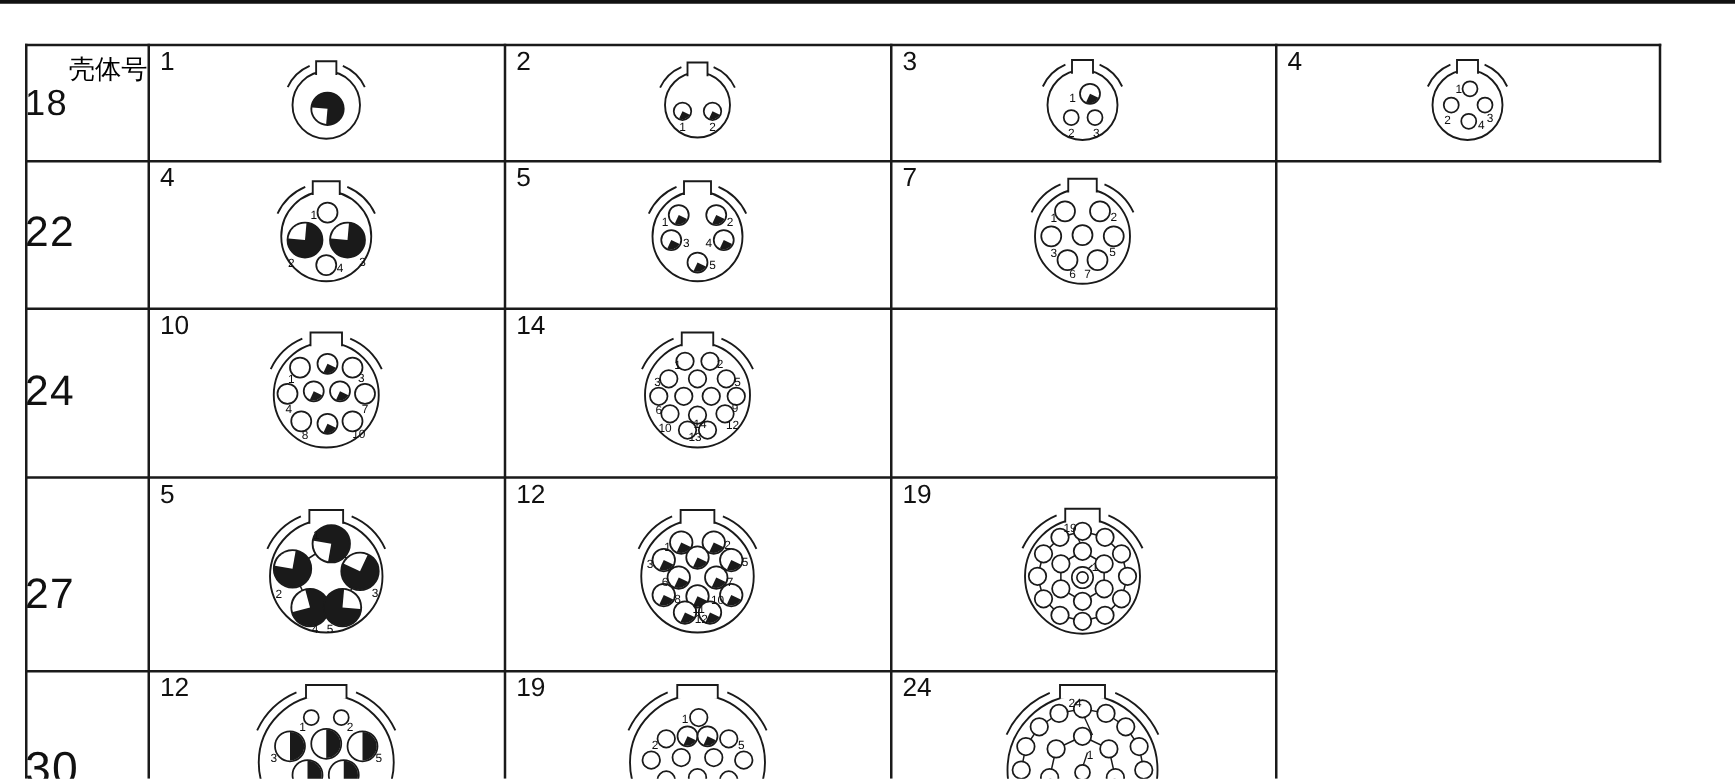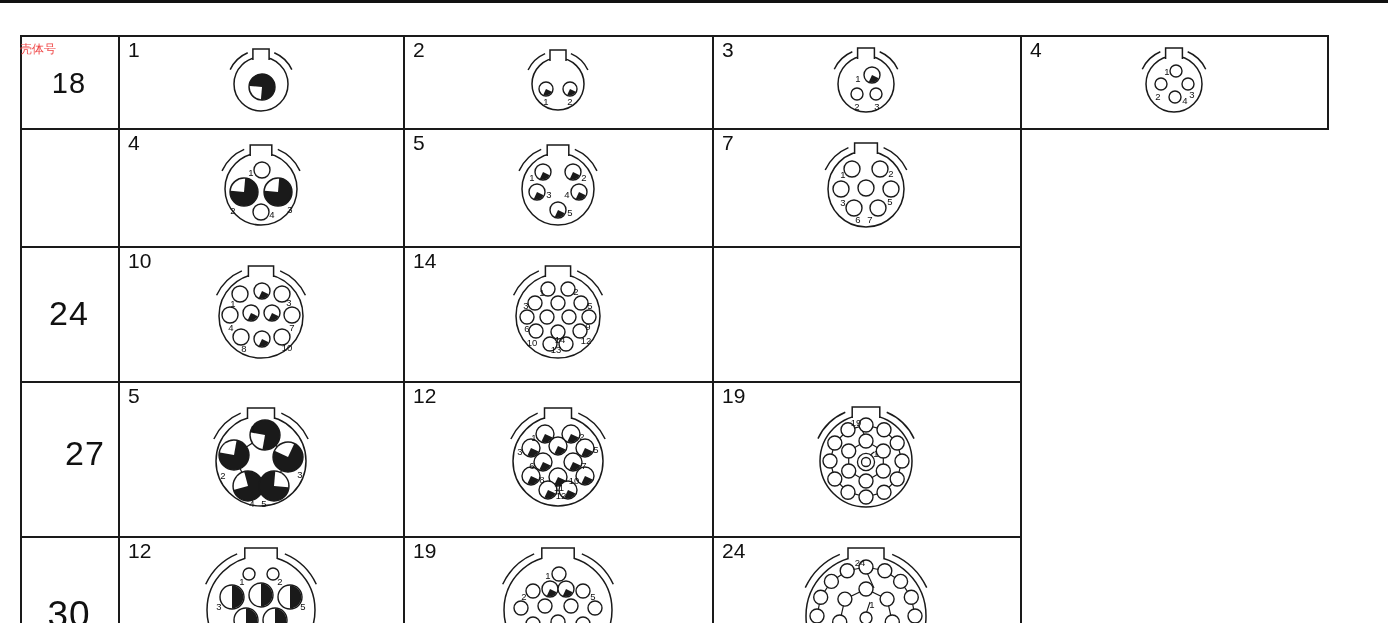--- a/index.html
+++ b/index.html
@@ -7,26 +7,26 @@
     width:1388px;height:623px;overflow:hidden;background:#ffffff;
     font-family:"Liberation Sans", sans-serif;
     position:relative;
   }
   .page{position:absolute;inset:0;background:#fff;}
   .top-strip{position:absolute;left:0;top:0;width:1388px;height:3px;background:#111;}
   .ptable{position:absolute;left:20px;top:35px;width:1368px;height:588px;}
   .gridline{position:absolute;background:#1a1a1a;}
   .cell{position:absolute;box-sizing:border-box;}
   .shell-label{
-    position:absolute;left:0;right:0;text-align:center;
+    position:absolute;left:0;right:0;
     color:#111;letter-spacing:1px;
   }
   .hdr-label{
-    position:absolute;left:0;right:0;top:6px;text-align:left;
-    font-size:12px;color:#ef4444;
+    position:absolute;left:0;right:0;top:6px;text-align:right;
+    font-size:21px;color:#000000;
   }
   .count-label{
     position:absolute;left:10px;top:3px;font-size:21px;color:#111;
   }
   .connector-wrap{position:absolute;left:50%;}
   svg{display:block;overflow:visible;}
   text{font-family:"Liberation Sans", sans-serif;}
 </style>
 </head>
 <body>
@@ -137,20 +137,23 @@
                 <circle cx="1" cy="13" r="6" fill="#fff" stroke-width="1.4"></circle>
               </g>
               <text x="-7" y="-12" font-size="9.5" fill="#111" stroke="none" text-anchor="middle" dominant-baseline="middle">1</text>
               <text x="-16" y="13" font-size="9.5" fill="#111" stroke="none" text-anchor="middle" dominant-baseline="middle">2</text>
               <text x="18" y="11" font-size="9.5" fill="#111" stroke="none" text-anchor="middle" dominant-baseline="middle">3</text>
               <text x="11" y="17" font-size="9.5" fill="#111" stroke="none" text-anchor="middle" dominant-baseline="middle">4</text>
             </g>
           </svg>
         </div>
       </div>
+      <div class="cell" style="left: 0px; top: 93px; width: 98px; height: 118px;">
+        <div class="shell-label" style="top: 39px; font-size: 34px;">22</div>
+      </div>
       <div class="cell" style="left: 98px; top: 93px; width: 285px; height: 118px; overflow: visible;">
         <div class="count-label">4</div>
         <div class="connector-wrap" style="top: 9px; transform: translateX(-50%);">
           <svg width="150" height="100" viewBox="-75 -52 150 100">
             <g stroke="#1a1a1a" fill="none" stroke-width="1.5">
               <path d="M-38.971234842575946,-18.172585254850077 A43,43 0 0 1 -16.801438525038765,-39.58170869845494"></path>
               <path d="M16.80143852503878,-39.58170869845493 A43,43 0 0 1 38.971234842575946,-18.172585254850077"></path>
               <circle cx="0" cy="0" r="36" fill="#fff"></circle>
               <path d="M-10.799999999999999,-33 L-10.799999999999999,-44 L10.799999999999999,-44 L10.799999999999999,-33" fill="#fff"></path>
               <g>
@@ -368,21 +371,21 @@
               <text x="30" y="11" font-size="9.5" fill="#111" stroke="none" text-anchor="middle" dominant-baseline="middle">9</text>
               <text x="-26" y="27" font-size="9.5" fill="#111" stroke="none" text-anchor="middle" dominant-baseline="middle">10</text>
               <text x="28" y="25" font-size="9.5" fill="#111" stroke="none" text-anchor="middle" dominant-baseline="middle">12</text>
               <text x="-2" y="34" font-size="9.5" fill="#111" stroke="none" text-anchor="middle" dominant-baseline="middle">13</text>
               <text x="2" y="24" font-size="9.5" fill="#111" stroke="none" text-anchor="middle" dominant-baseline="middle">14</text>
             </g>
           </svg>
         </div>
       </div>
       <div class="cell" style="left: 0px; top: 346px; width: 98px; height: 155px;">
-        <div class="shell-label" style="top: 53px; font-size: 34px; margin-left: 32px;">27</div>
+        <div class="shell-label" style="top: 75px; font-size: 34px;">27</div>
       </div>
       <div class="cell" style="left: 98px; top: 346px; width: 285px; height: 155px; overflow: visible;">
         <div class="count-label">5</div>
         <div class="connector-wrap" style="top: 18.5px; transform: translateX(-50%);">
           <svg width="150" height="118" viewBox="-75 -61 150 118">
             <g stroke="#1a1a1a" fill="none" stroke-width="1.5">
               <path d="M-47.1280049259058,-21.976149610516373 A52,52 0 0 1 -20.318018681442226,-47.8662523795269"></path>
               <path d="M20.318018681442243,-47.86625237952689 A52,52 0 0 1 47.1280049259058,-21.97614961051637"></path>
               <circle cx="0" cy="0" r="45" fill="#fff"></circle>
               <path d="M-13.5,-42 L-13.5,-53 L13.5,-53 L13.5,-42" fill="#fff"></path>

